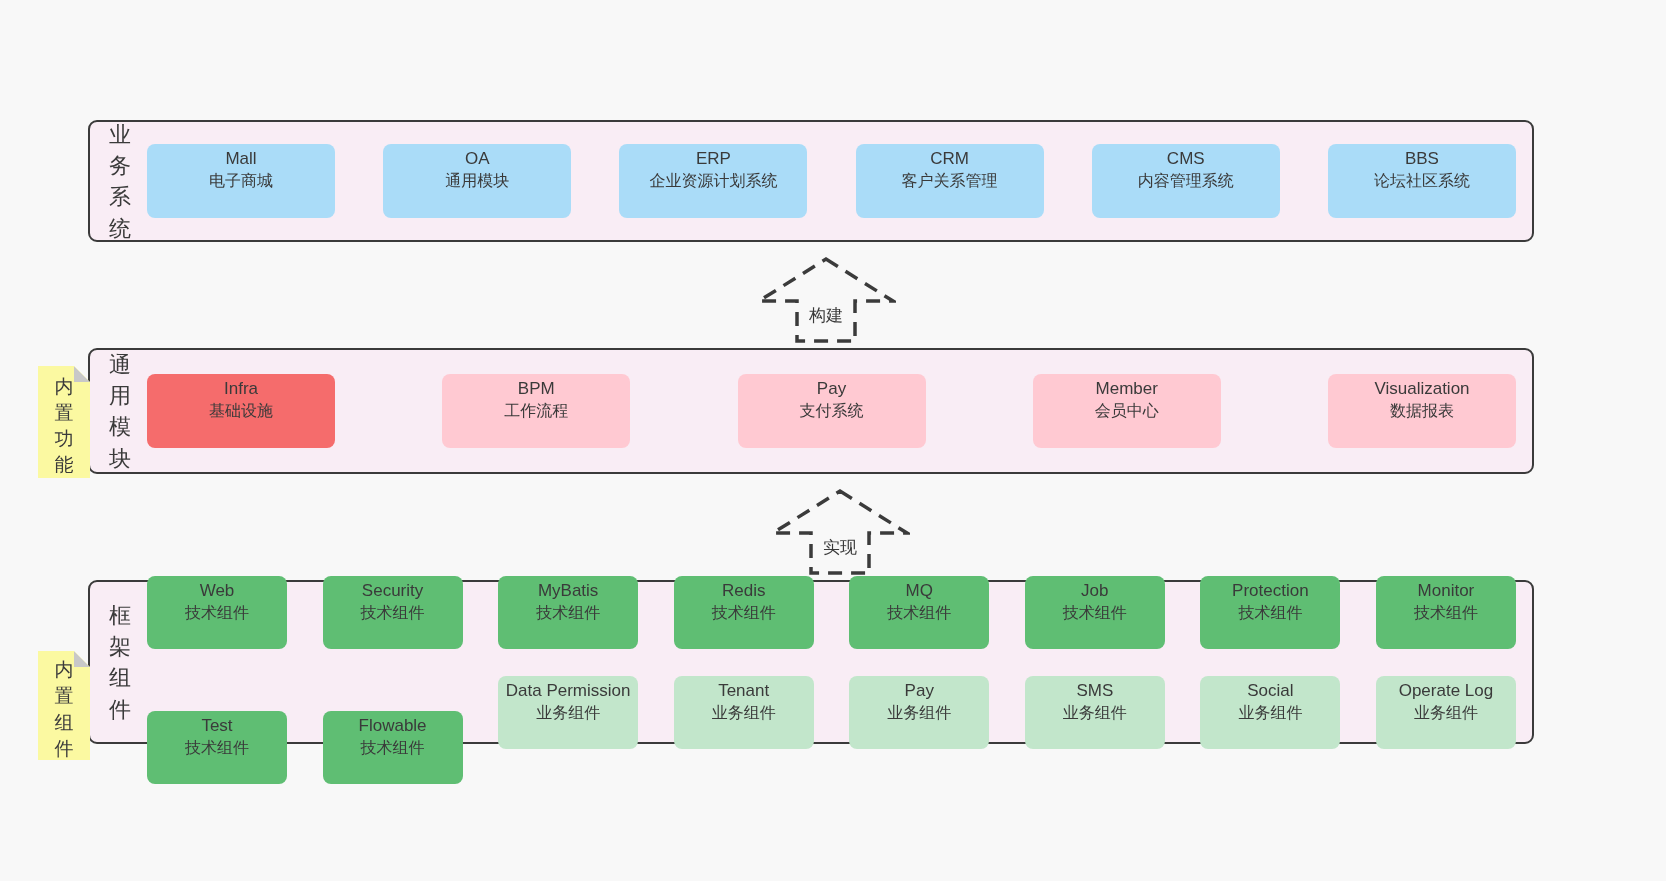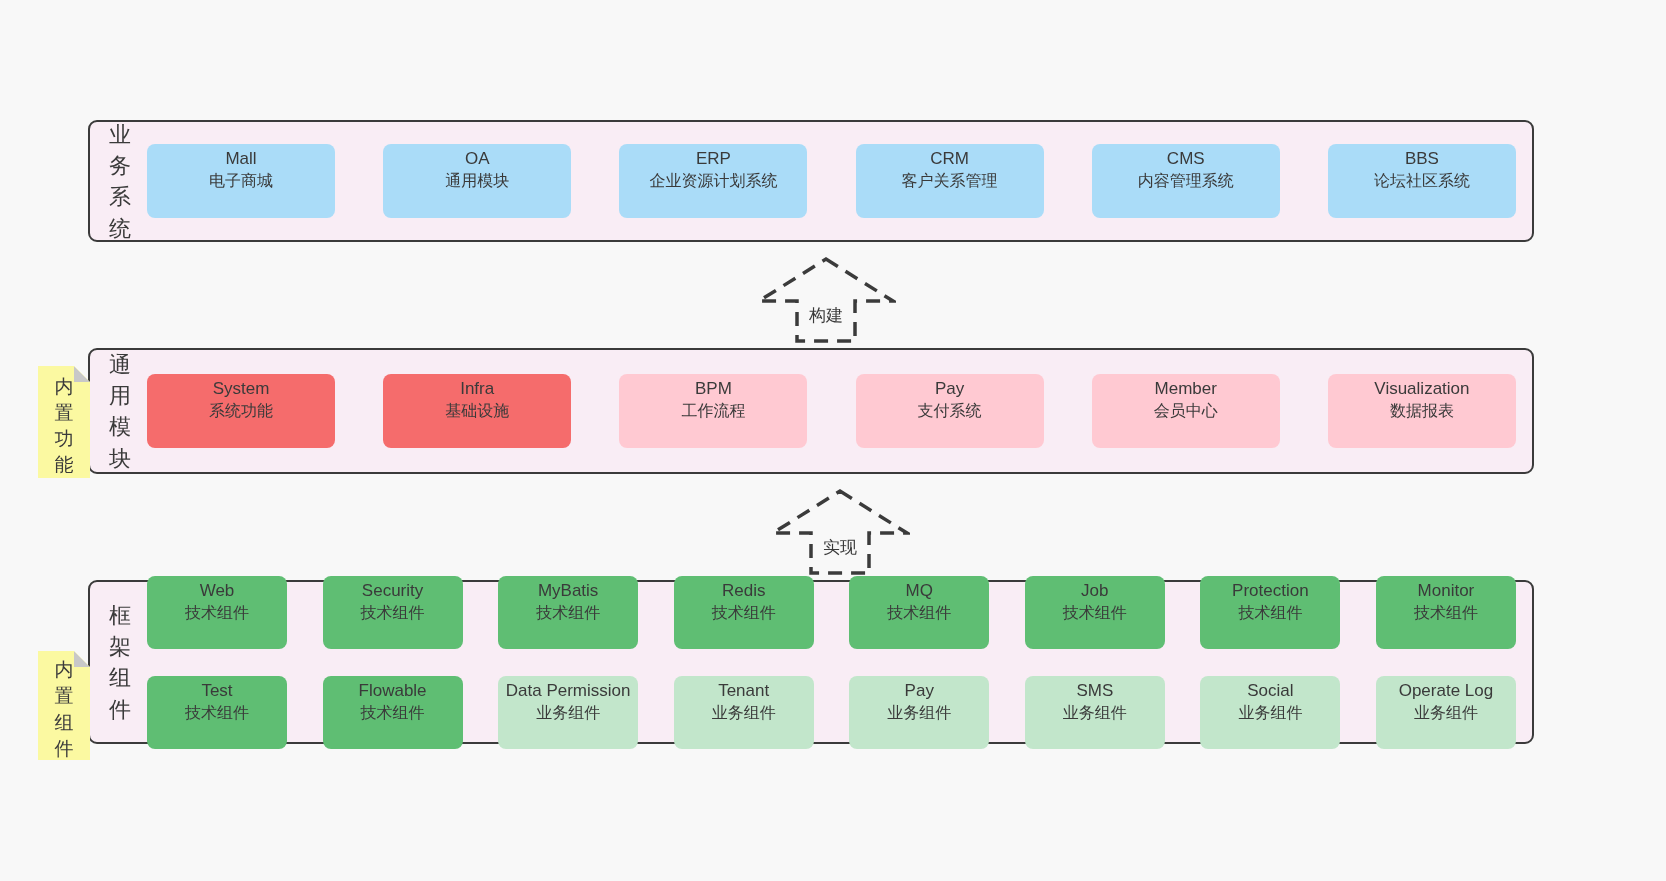--- a/index.html
+++ b/index.html
@@ -40,21 +40,21 @@
     color:var(--text,#3a3a3a); box-sizing:border-box; padding:4px 6px;
   }
   .w-lg { width:188px; height:74px; }
   .w-sm { width:140px; height:73px; }
   .box-title    { font-size:17px; line-height:1.3; }
   .box-subtitle { font-size:16px; line-height:1.35; }
 
   .blue        { background:var(--blue,#aadcf8); }
   .red         { background:var(--red,#f56c6c); }
   .pink        { background:var(--pink,#ffc9d2); }
-  .green       { background:var(--green,#5fbe73); }
+  .green       { background:var(--green,#5fbe73);margin-top:35px; }
   .green-light { background:var(--green-light,#c2e6cb); }
 
   .note {
     position:absolute; width:52px; z-index:3;
     background:var(--yellow,#fbf9a1);
     clip-path:polygon(0 0, calc(100% - 16px) 0, 100% 16px, 100% 100%, 0 100%);
     display:flex; align-items:center; justify-content:center;
   }
   #note-modules   { left:38px; top:366px; height:112px; }
   #note-framework { left:38px; top:651px; height:109px; }
@@ -118,24 +118,20 @@
 </div>
 
 <div class="note" id="note-modules">
   <span class="fold"></span>
   <div class="note-label">内置功能</div>
 </div>
 <div class="section" id="section-modules">
   <div class="v-label">通用模块</div>
   <div class="section-inner">
     <div class="box red w-lg">
-      <div class="box-title">System</div>
-      <div class="box-subtitle">系统功能</div>
-    </div>
-    <div class="box red w-lg">
       <div class="box-title">Infra</div>
       <div class="box-subtitle">基础设施</div>
     </div>
     <div class="box pink w-lg">
       <div class="box-title">BPM</div>
       <div class="box-subtitle">工作流程</div>
     </div>
     <div class="box pink w-lg">
       <div class="box-title">Pay</div>
       <div class="box-subtitle">支付系统</div>

